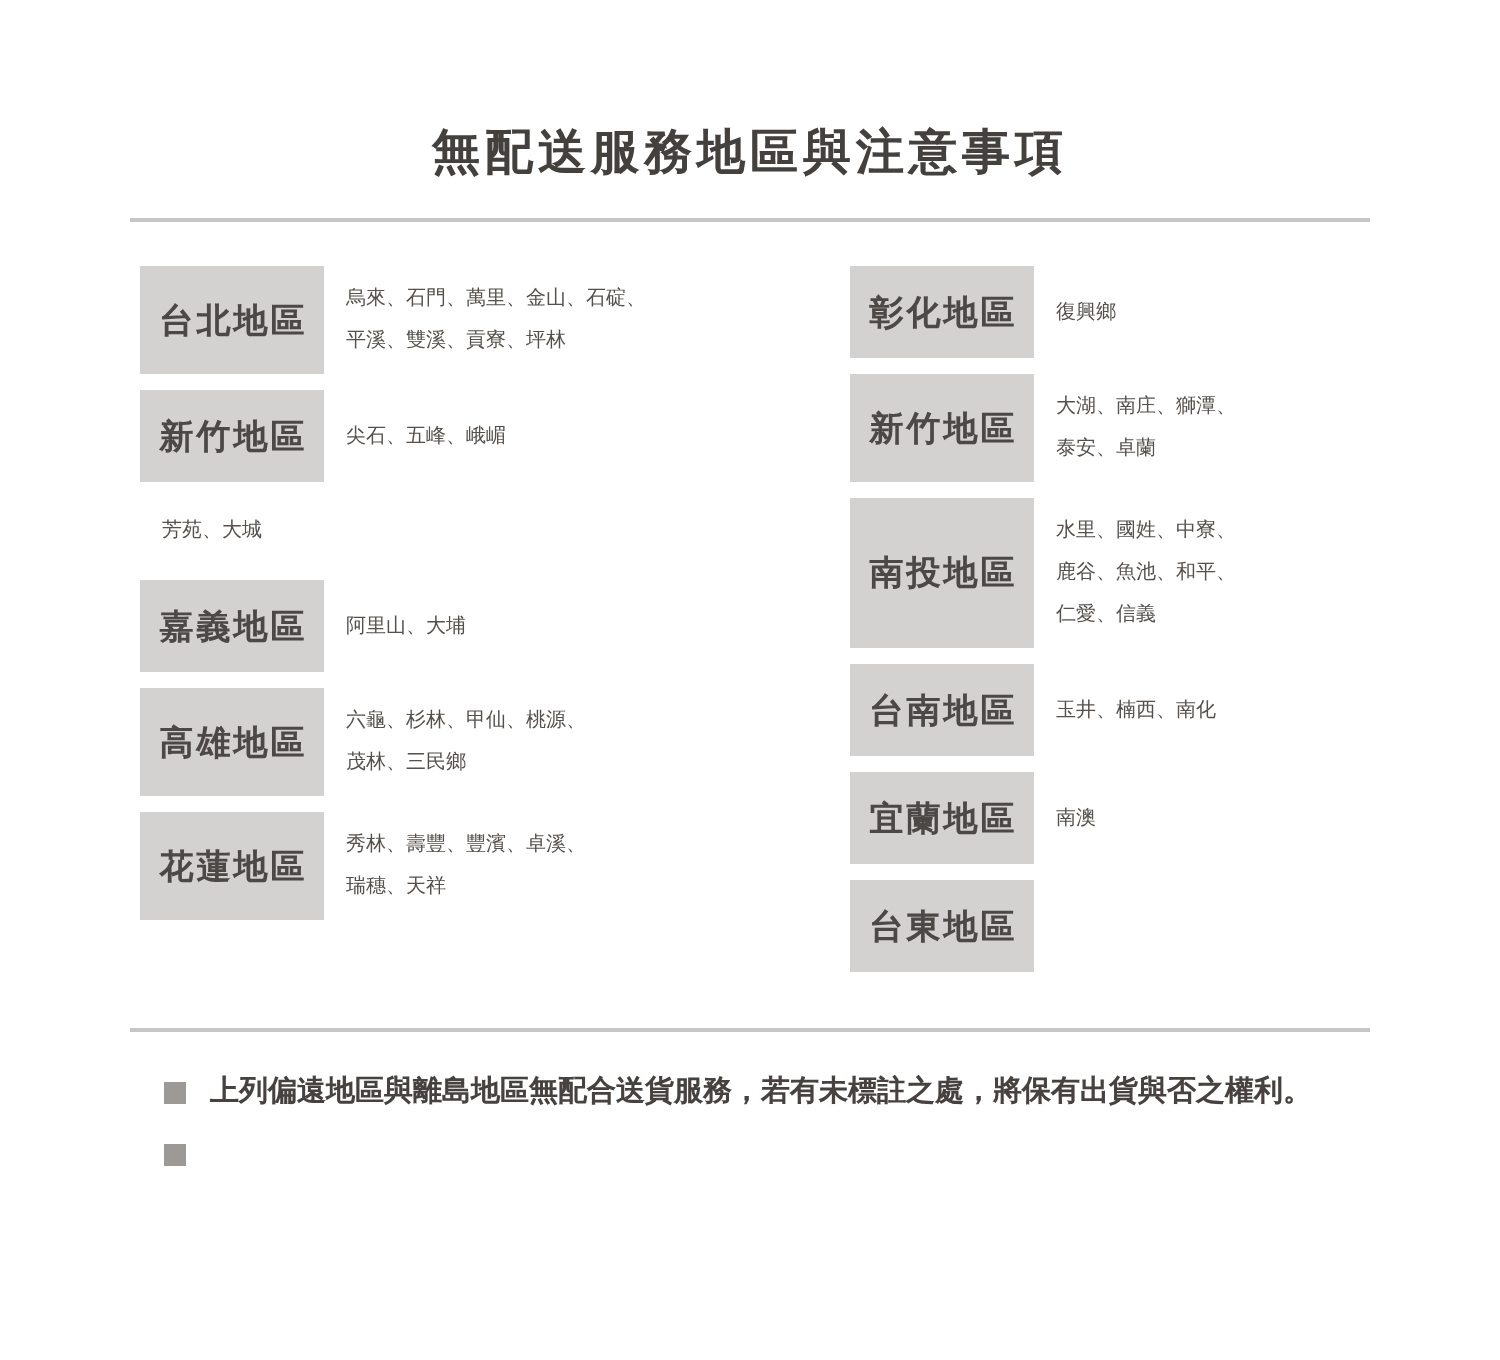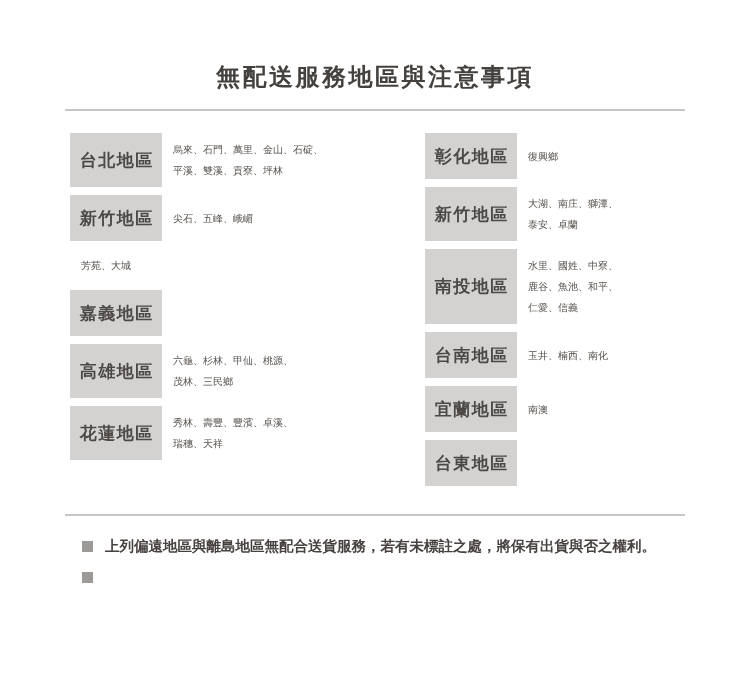--- a/index.html
+++ b/index.html
@@ -117,20 +117,21 @@
       </div>
       <div class="region-row">
         <div class="region-label">新竹地區</div>
         <div class="region-areas">尖石、五峰、峨嵋</div>
       </div>
       <div class="region-row">
         <div class="region-areas">芳苑、大城</div>
       </div>
       <div class="region-row">
         <div class="region-label">嘉義地區</div>
+        <div class="region-areas">阿里山、大埔</div>
       </div>
       <div class="region-row">
         <div class="region-label">高雄地區</div>
         <div class="region-areas">六龜、杉林、甲仙、桃源、
 茂林、三民鄉</div>
       </div>
       <div class="region-row">
         <div class="region-label">花蓮地區</div>
         <div class="region-areas">秀林、壽豐、豐濱、卓溪、
 瑞穗、天祥</div>

